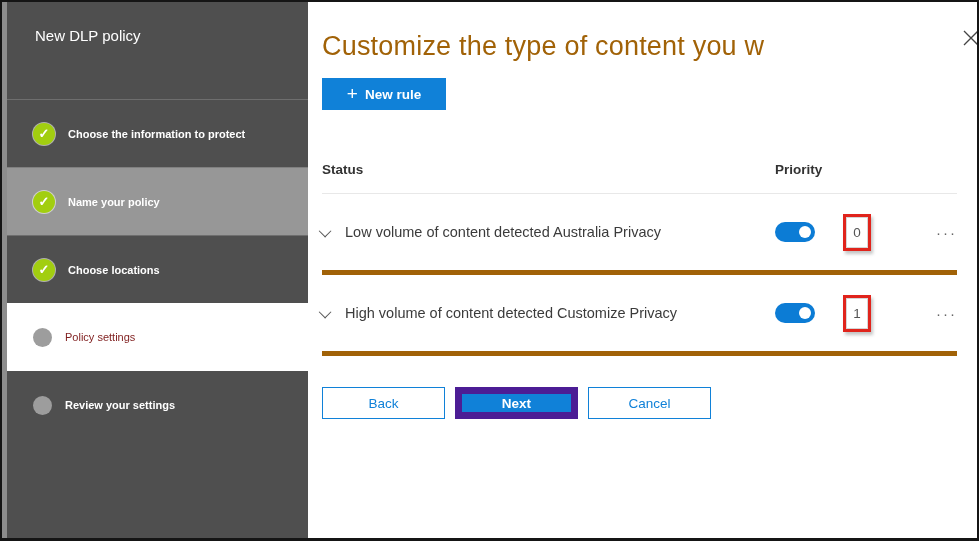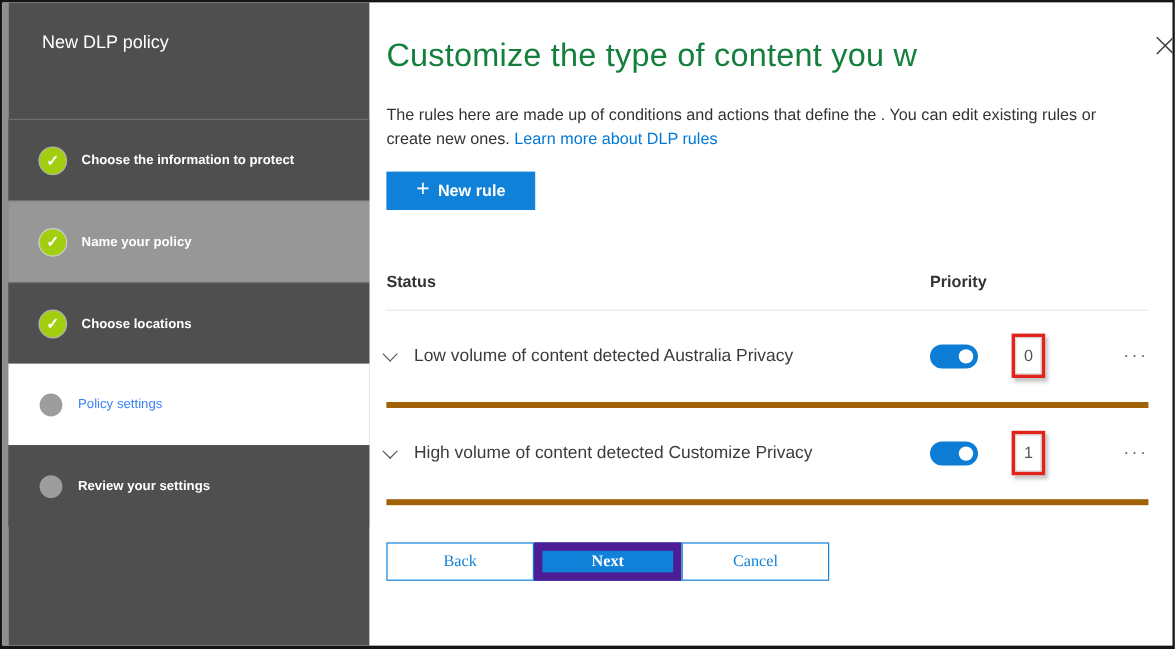--- a/index.html
+++ b/index.html
@@ -40,21 +40,21 @@
   }
   .step.first { border-top: 1px solid #6e6e6e; }
   .step.complete { background: #4f4f4f; }
   .step.highlight { background: #979797; border-top-color: rgba(0,0,0,0.15); }
   .step.current { background: #ffffff; border-top: none; }
   .step.pending-dark { background: #4f4f4f; border-top: none; }
   .step-label {
     color: #ffffff; font-size: 11px; font-weight: bold;
     white-space: nowrap;
   }
-  .step.current .step-label { color: #3b82f6; font-weight: normal; }
+  .step.current .step-label { color: #7f1d1d; font-weight: normal; }
   .check-circle {
     flex: 0 0 auto;
     width: 22px; height: 22px; border-radius: 50%;
     background: #a2ce10; color: #fff;
     display: flex; align-items: center; justify-content: center;
     font-size: 13px; font-weight: bold;
     box-shadow: 0 0 0 1px rgba(255,255,255,0.55);
   }
   .pending-dot {
     flex: 0 0 auto;
@@ -68,21 +68,21 @@
     padding: 24px 20px 0 14px;
   }
   .close-btn {
     position: absolute; top: 24px; right: -7px;
     width: 26px; height: 26px;
     background: none; border: none; cursor: pointer;
     color: #444;
   }
   .page-title {
     margin-top: 5px;
-    font-size: 27px; font-weight: 300; color: #15803d;
+    font-size: 27px; font-weight: 300; color: #a16207;
     letter-spacing: 0.2px;
     white-space: nowrap; overflow: hidden;
   }
   .description {
     margin-top: 24px;
     max-width: 630px;
     font-size: 13.5px; line-height: 1.5; color: #333;
   }
   .learn-link { color: #0078d4; text-decoration: none; cursor: pointer; }
   .new-rule-btn {
@@ -140,21 +140,21 @@
     border: 1px solid #d6d6d6;
     display: flex; align-items: center; justify-content: center;
     font-size: 13.5px; color: #555;
   }
   .actions-cell { text-align: right; }
   .ellipsis {
     color: #666; font-size: 15px; letter-spacing: 2px; cursor: pointer;
   }
   .footer {
     margin-top: 31px;
-    display: flex;  font-family: Liberation Serif, serif;
+    display: flex; gap: 10px;
   }
   .btn {
     width: 123px; height: 32px;
     font-family: inherit; font-size: 13.5px;
     display: flex; align-items: center; justify-content: center;
     cursor: pointer;
   }
   .btn-outline { background: #fff; border: 1px solid #1081d8; color: #1081d8; }
   .btn-primary { background: #1081d8; border: 7px solid #4c1d95; color: #fff; font-weight: bold; }
 </style>
@@ -195,24 +195,20 @@
 
   <div class="main">
     <button class="close-btn" aria-label="Close">
       <svg width="18" height="18" viewBox="0 0 18 18">
           <path d="M2 2 L16 16 M16 2 L2 16" stroke="#444" stroke-width="1.3" fill="none"></path>
         </svg>
     </button>
 
     <h1 class="page-title">Customize the type of content you w</h1>
 
-    <p class="description">
-      <span>The rules here are made up of conditions and actions that define the . You can edit existing rules or create new ones.</span>
-      <a class="learn-link">Learn more about DLP rules</a>
-    </p>
 
     <button class="new-rule-btn">
       <span class="plus-glyph">+</span>
       <span>New rule</span>
     </button>
 
     <div class="rules-table">
       <div class="thead">
         <div>Status</div>
         <div>Priority</div>

